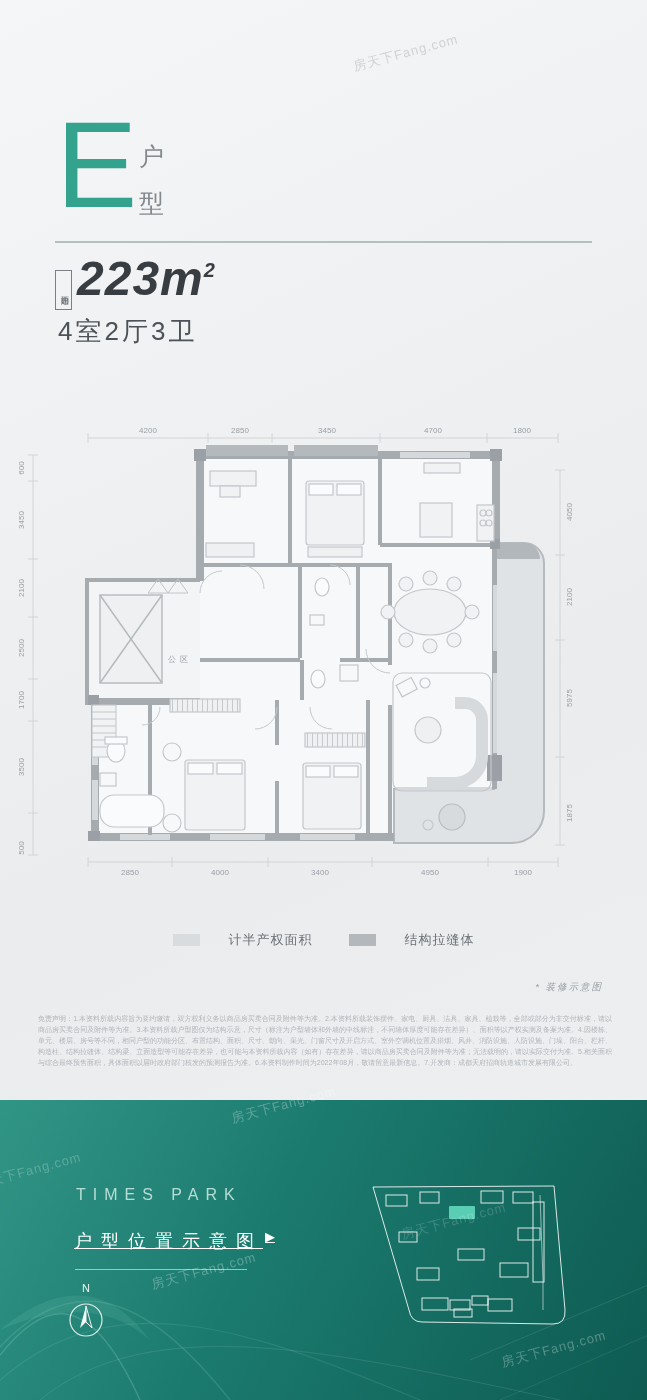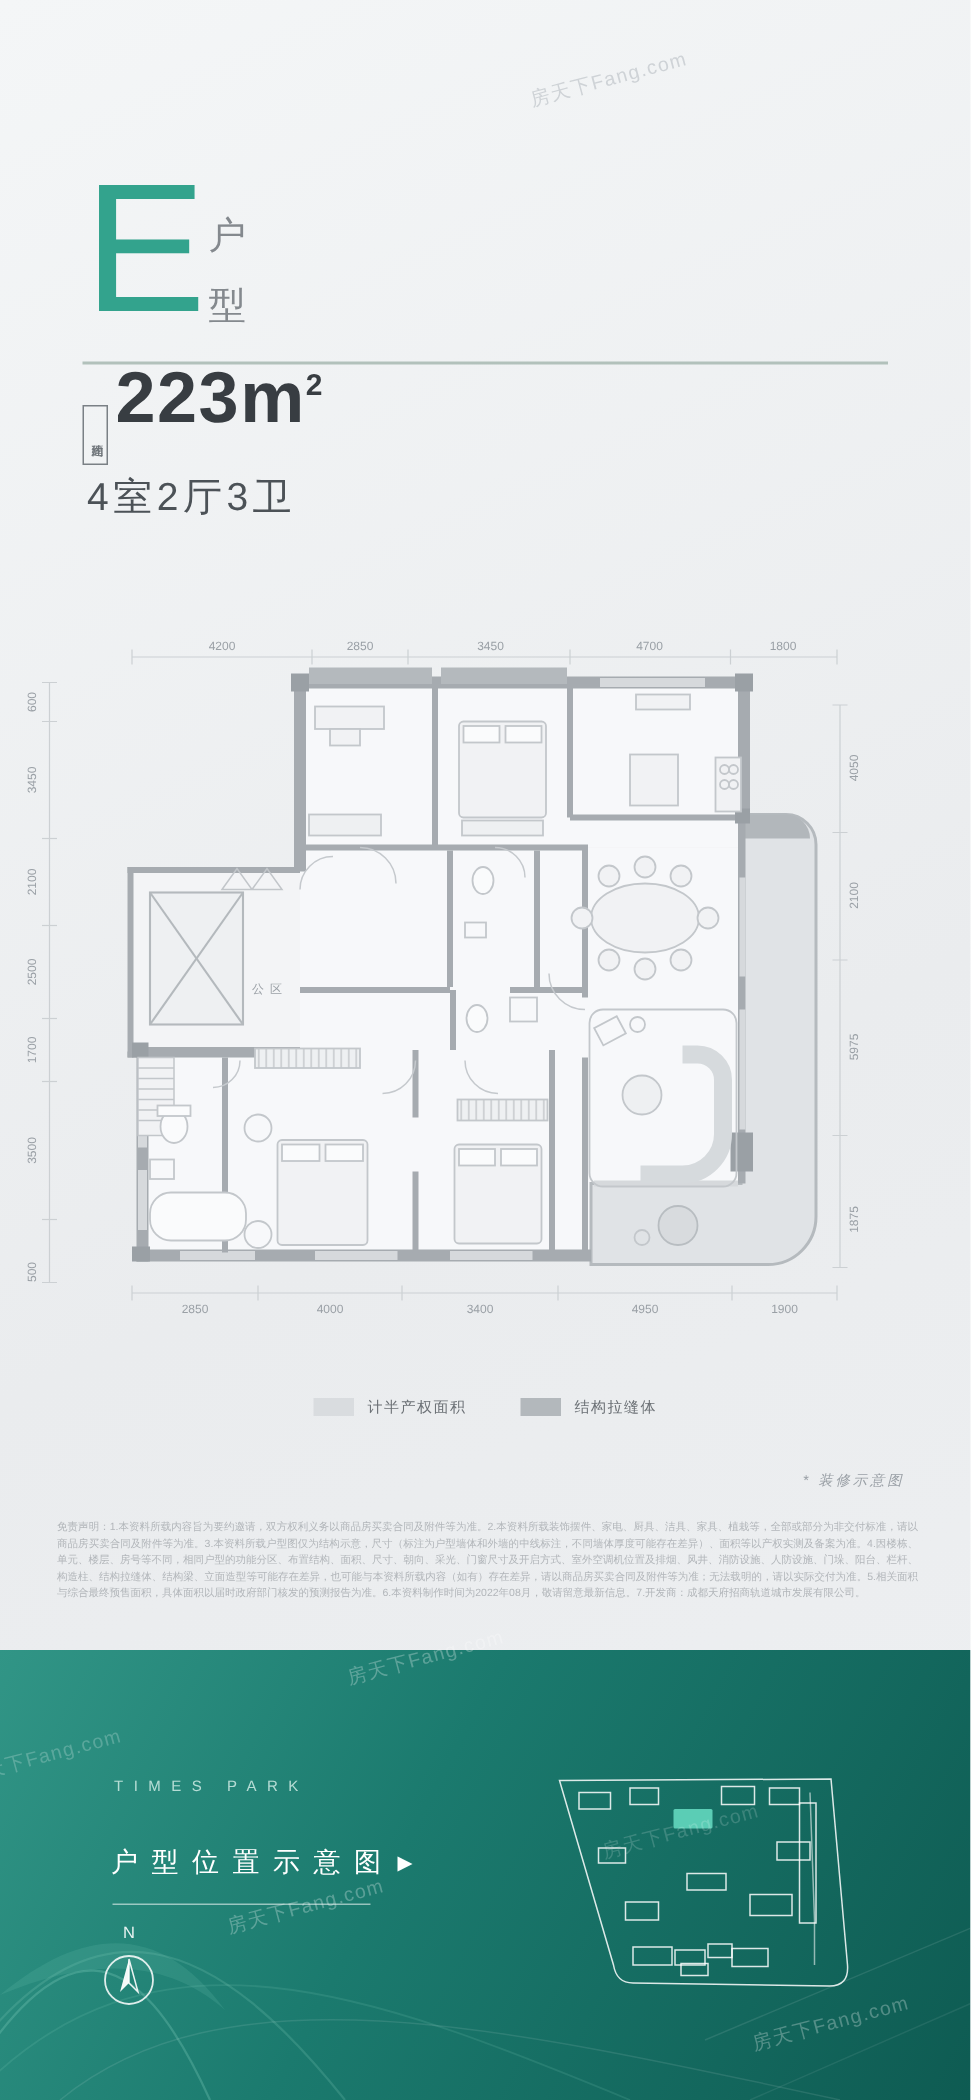--- a/index.html
+++ b/index.html
@@ -8,38 +8,38 @@
     font-family:"Liberation Sans",sans-serif;}
   .abs{position:absolute;}
   
   .unit-letter{left:56px;top:104px;font-size:122px;line-height:1;color:#33a38d;font-weight:400;}
   .unit-char{left:139px;font-size:25px;color:#84898e;letter-spacing:1px;}
   .uc1{top:140px}.uc2{top:187px}
   .divider{left:55px;top:241px;width:537px;height:2px;background:#b2c1bb;}
   .area-prefix{left:55px;top:270px;width:15px;height:38px;border:1px solid #7a8085;
     color:#6d7378;font-size:8px;writing-mode:vertical-rl;text-orientation:upright;
     display:flex;align-items:center;justify-content:center;}
-  .area-num{left:77px;top:242px;font-size:48px;color:#383d42;font-weight:700;letter-spacing:1px;line-height:1;}
+  .area-num{left:77px;top:255px;font-size:48px;color:#383d42;font-weight:700;letter-spacing:1px;line-height:1;font-style:italic;}
   .area-sup{font-size:20px;vertical-align:18px;font-weight:700;}
   .rooms{left:58px;top:314px;font-size:26px;color:#4c5257;letter-spacing:3px;}
   
   .plan{left:0;top:415px;}
   .dim{font-size:8px;fill:#9aa0a6;}
   
   .legend{left:0;top:931px;width:647px;display:flex;justify-content:center;gap:36px;}
   .legend-item{display:flex;align-items:center;gap:9px;}
   .swatch{width:27px;height:12px;}
-  .legend-label{font-size:10px;color:#6b7075;letter-spacing:1px;}
+  .legend-label{font-size:13px;color:#6b7075;letter-spacing:1px;margin-left:20px;}
   .note{right:44px;top:981px;font-size:9.5px;color:#9aa0a6;letter-spacing:2px;font-style:italic;}
   .disclaimer{left:38px;top:1013px;width:574px;font-size:7px;line-height:11px;color:#b2b6ba;text-align:justify;}
   
   .footer{left:0;top:1100px;width:647px;height:300px;
     background:linear-gradient(118deg,#319586 0%,#1b7a6e 42%,#0e5b52 100%);}
-  .brand{left:76px;top:86px;font-size:10px;letter-spacing:7px;color:rgba(214,239,233,.82);}
-  .cta{left:74px;top:129px;display:flex;align-items:center;color:#fff;cursor:pointer;}
+  .brand{left:76px;top:86px;font-size:16px;letter-spacing:7px;color:rgba(214,239,233,.82);}
+  .cta{left:74px;top:129px;display:flex;color:#fff;cursor:pointer;text-decoration:underline;}
   .cta-text{font-size:18px;letter-spacing:9px;}
   .cta-arrow{font-size:13px;margin-left:2px;}
   .cta-line{left:75px;top:169px;width:172px;height:1px;background:rgba(255,255,255,.55);}
   
   .wm{font-size:13px;letter-spacing:1px;transform:rotate(-15deg);white-space:nowrap;pointer-events:none;}
   .wm-gray{color:rgba(150,158,165,.38);}
   .wm-white{color:rgba(255,255,255,.28);}
 </style>
 </head>
 <body>

